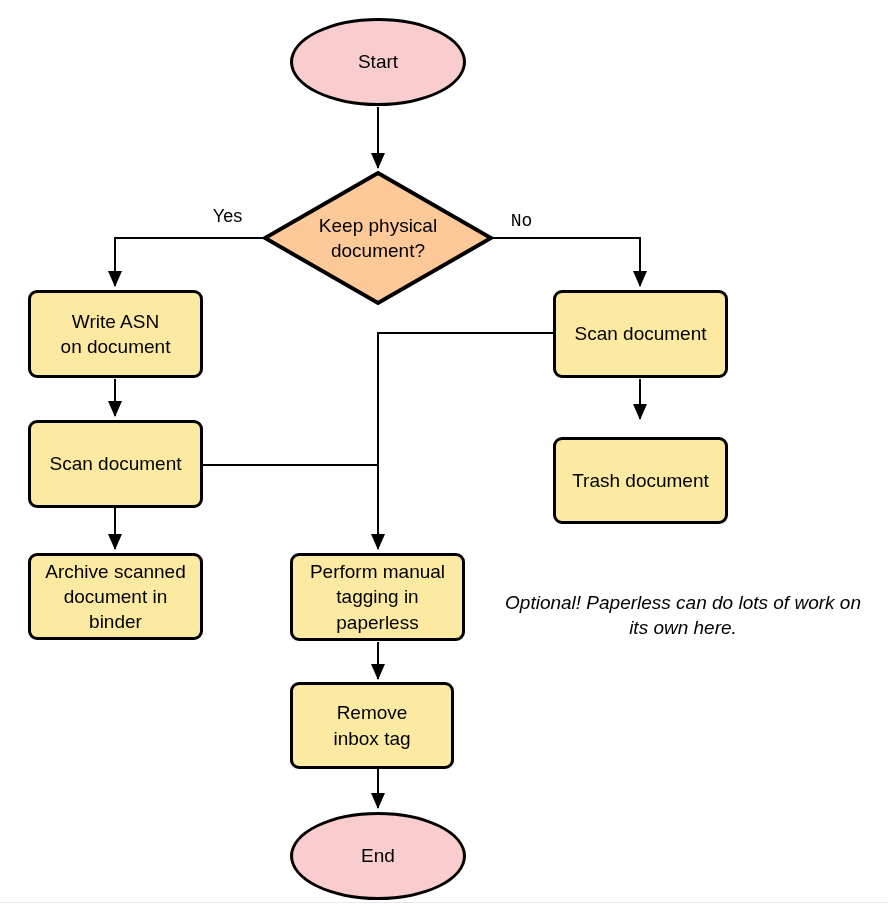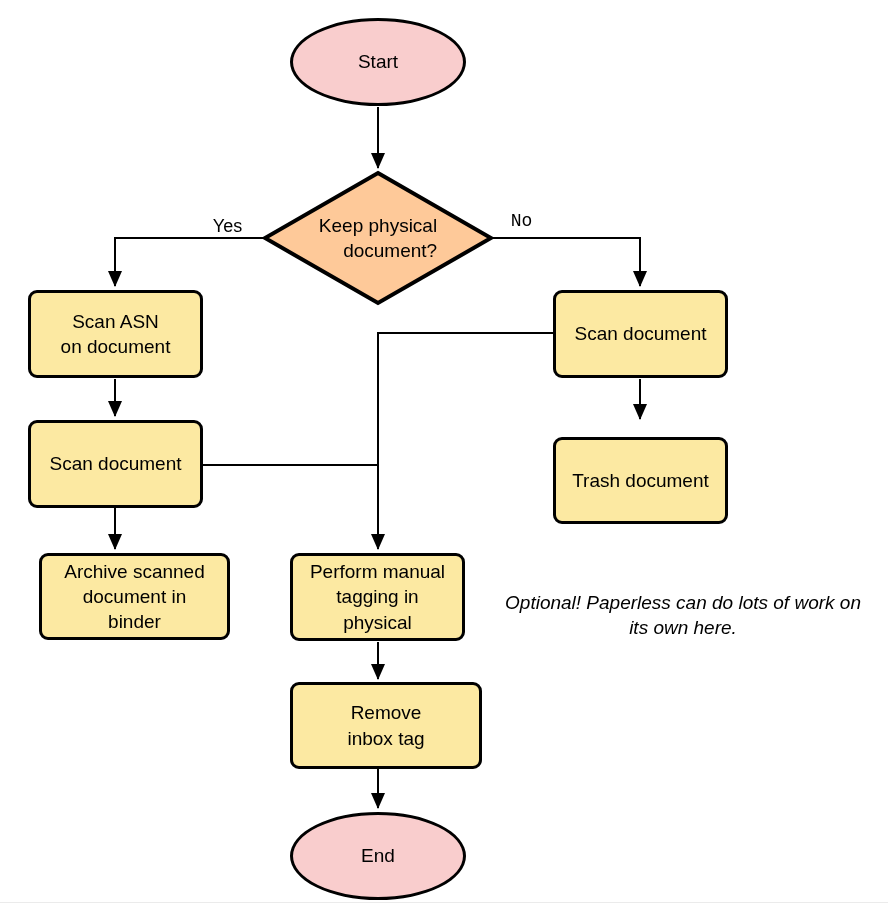--- a/index.html
+++ b/index.html
@@ -62,21 +62,21 @@
   }
   .diamond-label {
     position: absolute;
     left: 0;
     top: 0;
     width: 100%;
     height: 100%;
     display: flex;
     align-items: center;
     justify-content: center;
-    text-align: right;
+    text-align: center;
     font-size: 19px;
     line-height: 1.32;
     color: #000000;
     white-space: pre-line;
   }
   .edge-label {
     position: absolute;
     font-size: 18px;
     color: #000000;
     text-align: center;
@@ -130,53 +130,53 @@
   </div>
 
   <div class="diamond-wrap">
     <svg width="232" height="136" viewBox="0 0 232 136" xmlns="http://www.w3.org/2000/svg">
       <polygon points="116,3 229,68 116,133 3,68" fill="#fec999" stroke="#000000" stroke-width="4"></polygon>
     </svg>
     <div class="diamond-label">Keep physical
 document?</div>
   </div>
 
-  <span class="edge-label" style="left:205px; top:216px; width:45px;">Yes</span>
+  <span class="edge-label" style="left:205px; top:206px; width:45px;">Yes</span>
   <span class="edge-label" style="left:499px; top:211px; width:45px;font-family:Liberation Mono, monospace;">No</span>
 
   <div class="node process" style="left:28px; top:290px; width:175px; height:88px;">
-    <span class="lbl">Scan ASN
+    <span class="lbl">Write ASN
 on document</span>
   </div>
 
   <div class="node process" style="left:28px; top:420px; width:175px; height:88px;">
     <span class="lbl">Scan document</span>
   </div>
 
-  <div class="node process" style="left:28px; top:553px; width:191px; height:87px;margin-left:11px;">
+  <div class="node process" style="left:28px; top:553px; width:175px; height:87px;">
     <span class="lbl">Archive scanned
 document in
 binder</span>
   </div>
 
   <div class="node process" style="left:553px; top:290px; width:175px; height:88px;">
     <span class="lbl">Scan document</span>
   </div>
 
   <div class="node process" style="left:553px; top:437px; width:175px; height:87px;">
     <span class="lbl">Trash document</span>
   </div>
 
   <div class="node process" style="left:290px; top:553px; width:175px; height:88px;">
     <span class="lbl">Perform manual
 tagging in
-physical</span>
+paperless</span>
   </div>
 
-  <div class="node process" style="left:290px; top:682px; width:192px; height:87px;">
+  <div class="node process" style="left:290px; top:682px; width:164px; height:87px;">
     <span class="lbl">Remove
 inbox tag</span>
   </div>
 
   <div class="node terminal" style="left:290px; top:812px; width:176px; height:88px;">
     <span class="lbl">End</span>
   </div>
 
   <div class="note">Optional! Paperless can do lots of work on
 its own here.</div>

